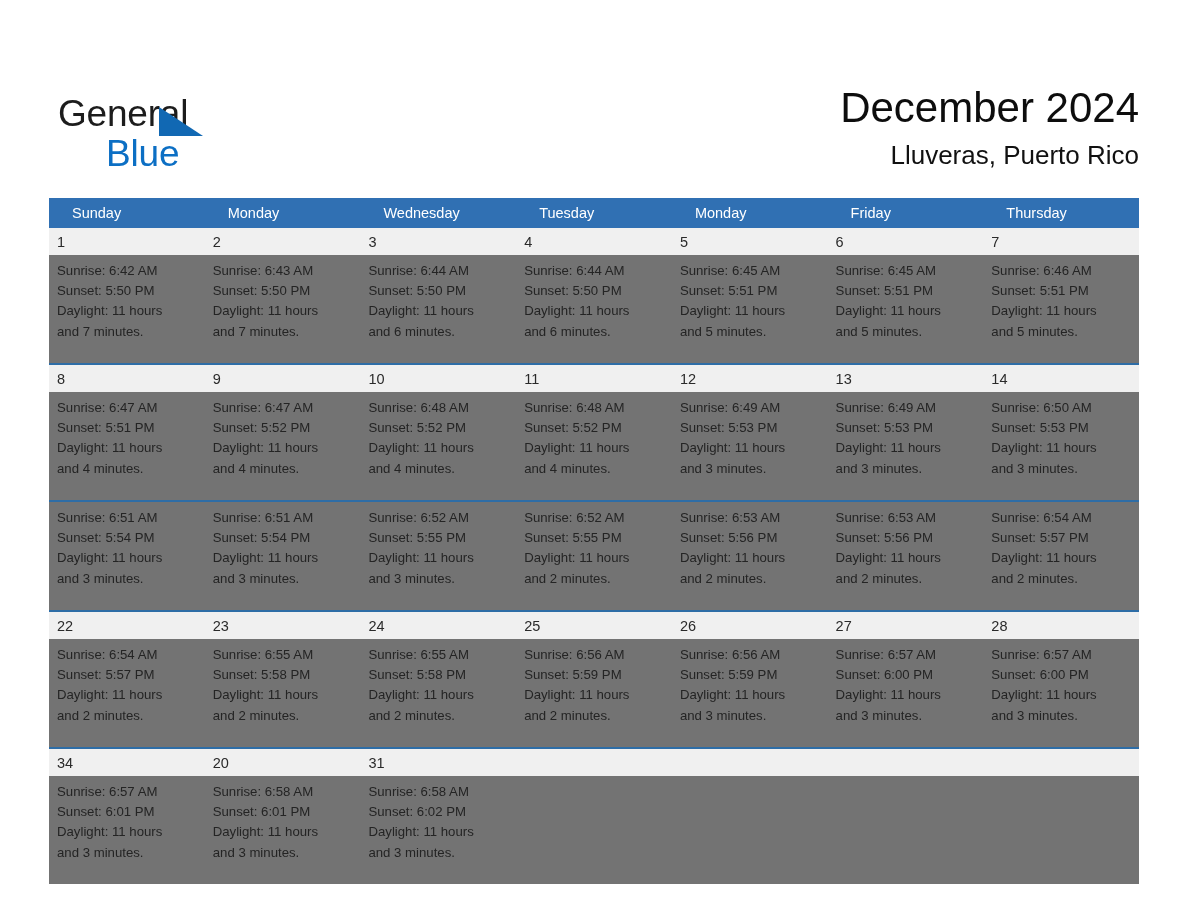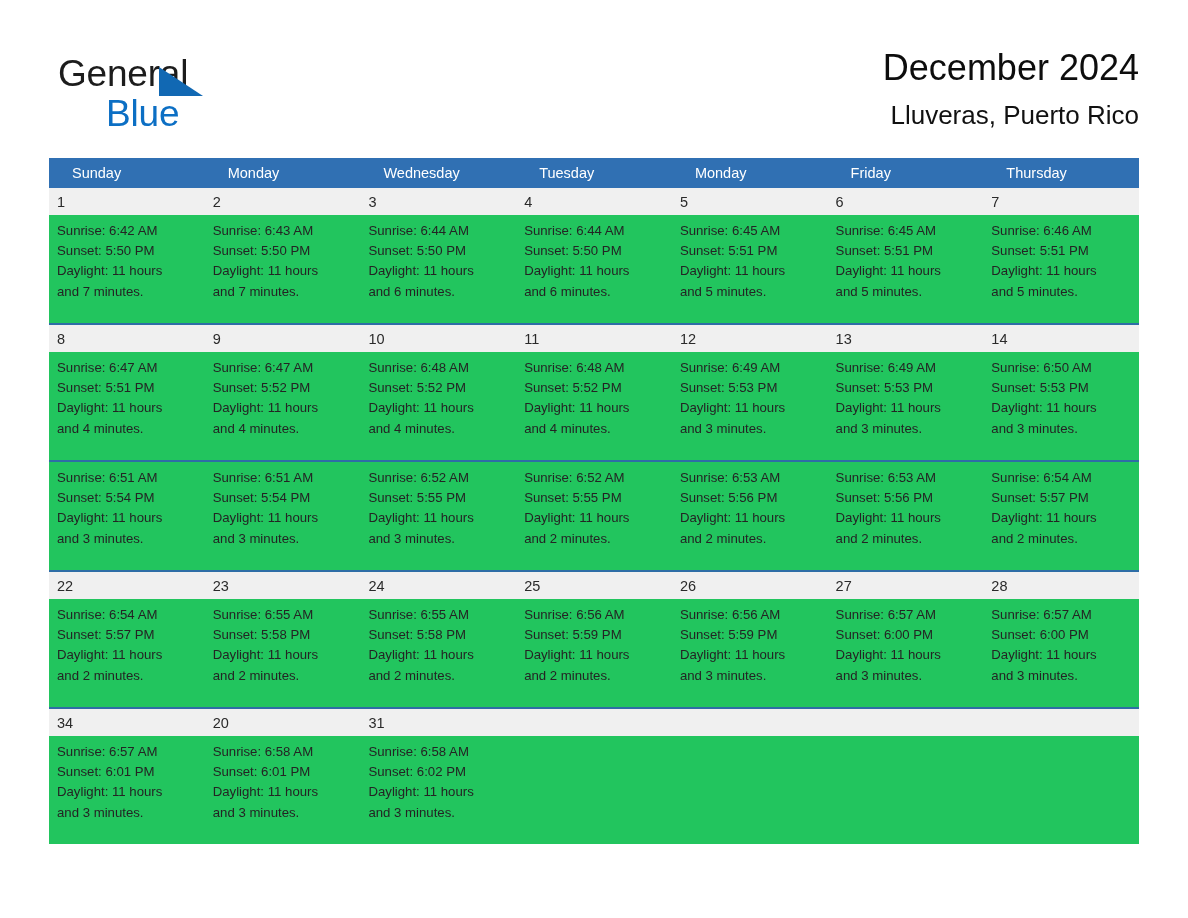--- a/index.html
+++ b/index.html
@@ -13,20 +13,21 @@
     font-family: "Liberation Sans", sans-serif;
     color: #1a1a1a;
     overflow: hidden;
   }
 
   .page {
     position: relative;
     width: 1188px;
     height: 687px;
     box-sizing: border-box;
+    margin-top: 40px;
   }
 
   
   .header {
     position: absolute;
     left: 49px;
     top: 40px;
     right: 49px;
     height: 110px;
   }
@@ -68,21 +69,21 @@
     font-weight: 400;
   }
 
   .title-block {
     position: absolute;
     right: 0;
     top: 0;
     text-align: right;
   }
   .cal-title {
-    font-size: 36px;
+    font-size: 42px;
     line-height: 56px;
     font-weight: 400;
     color: #0d0d0d;
     white-space: nowrap;
   }
   .cal-subtitle {
     font-size: 26px;
     line-height: 34px;
     font-weight: 400;
     color: #111111;
@@ -134,21 +135,21 @@
     padding: 4px 0 0 8px;
     font-size: 14.5px;
     line-height: 20px;
     color: #2a2a2a;
     white-space: nowrap;
   }
 
   .cells {
     display: flex;
     width: 100%;
-    background: #22c55e;
+    background: #737373;
     height: 108px;
   }
   .cells .cell {
     flex: 1 1 0;
     box-sizing: border-box;
     padding: 6px 6px 0 8px;
   }
   .cell .line {
     font-size: 13.2px;
     line-height: 20.2px;

